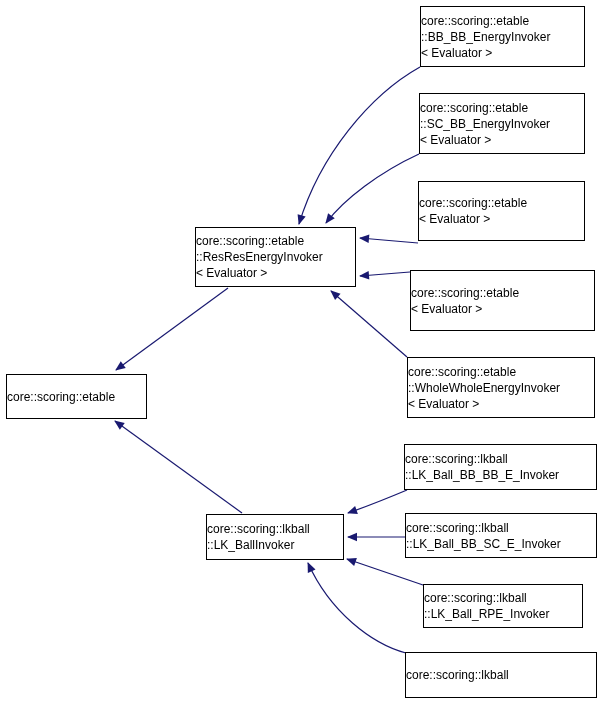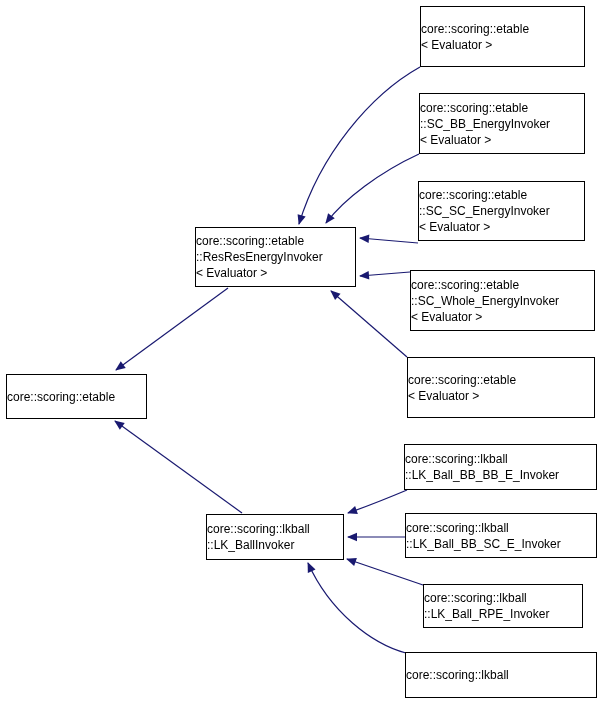--- a/index.html
+++ b/index.html
@@ -83,43 +83,43 @@
     <span>&lt; Evaluator &gt;</span>
   </div>
 
   <div class="node" style="left:206px; top:514px; width:138px; height:46px;">
     <span>core::scoring::lkball</span>
     <span>::LK_BallInvoker</span>
   </div>
 
   <div class="node" style="left:420px; top:6px; width:165px; height:61px;">
     <span>core::scoring::etable</span>
+    <span>::BB_BB_EnergyInvoker</span>
     <span>&lt; Evaluator &gt;</span>
   </div>
 
   <div class="node" style="left:419px; top:93px; width:166px; height:61px;">
     <span>core::scoring::etable</span>
     <span>::SC_BB_EnergyInvoker</span>
     <span>&lt; Evaluator &gt;</span>
   </div>
 
   <div class="node" style="left:418px; top:181px; width:167px; height:60px;">
     <span>core::scoring::etable</span>
-    <span>::SC_SC_EnergyInvoker</span>
     <span>&lt; Evaluator &gt;</span>
   </div>
 
   <div class="node" style="left:410px; top:270px; width:185px; height:61px;">
     <span>core::scoring::etable</span>
-    <span>::SC_Whole_EnergyInvoker</span>
     <span>&lt; Evaluator &gt;</span>
   </div>
 
   <div class="node" style="left:407px; top:357px; width:188px; height:61px;">
     <span>core::scoring::etable</span>
+    <span>::WholeWholeEnergyInvoker</span>
     <span>&lt; Evaluator &gt;</span>
   </div>
 
   <div class="node" style="left:404px; top:444px; width:193px; height:46px;">
     <span>core::scoring::lkball</span>
     <span>::LK_Ball_BB_BB_E_Invoker</span>
   </div>
 
   <div class="node" style="left:405px; top:513px; width:192px; height:45px;">
     <span>core::scoring::lkball</span>

